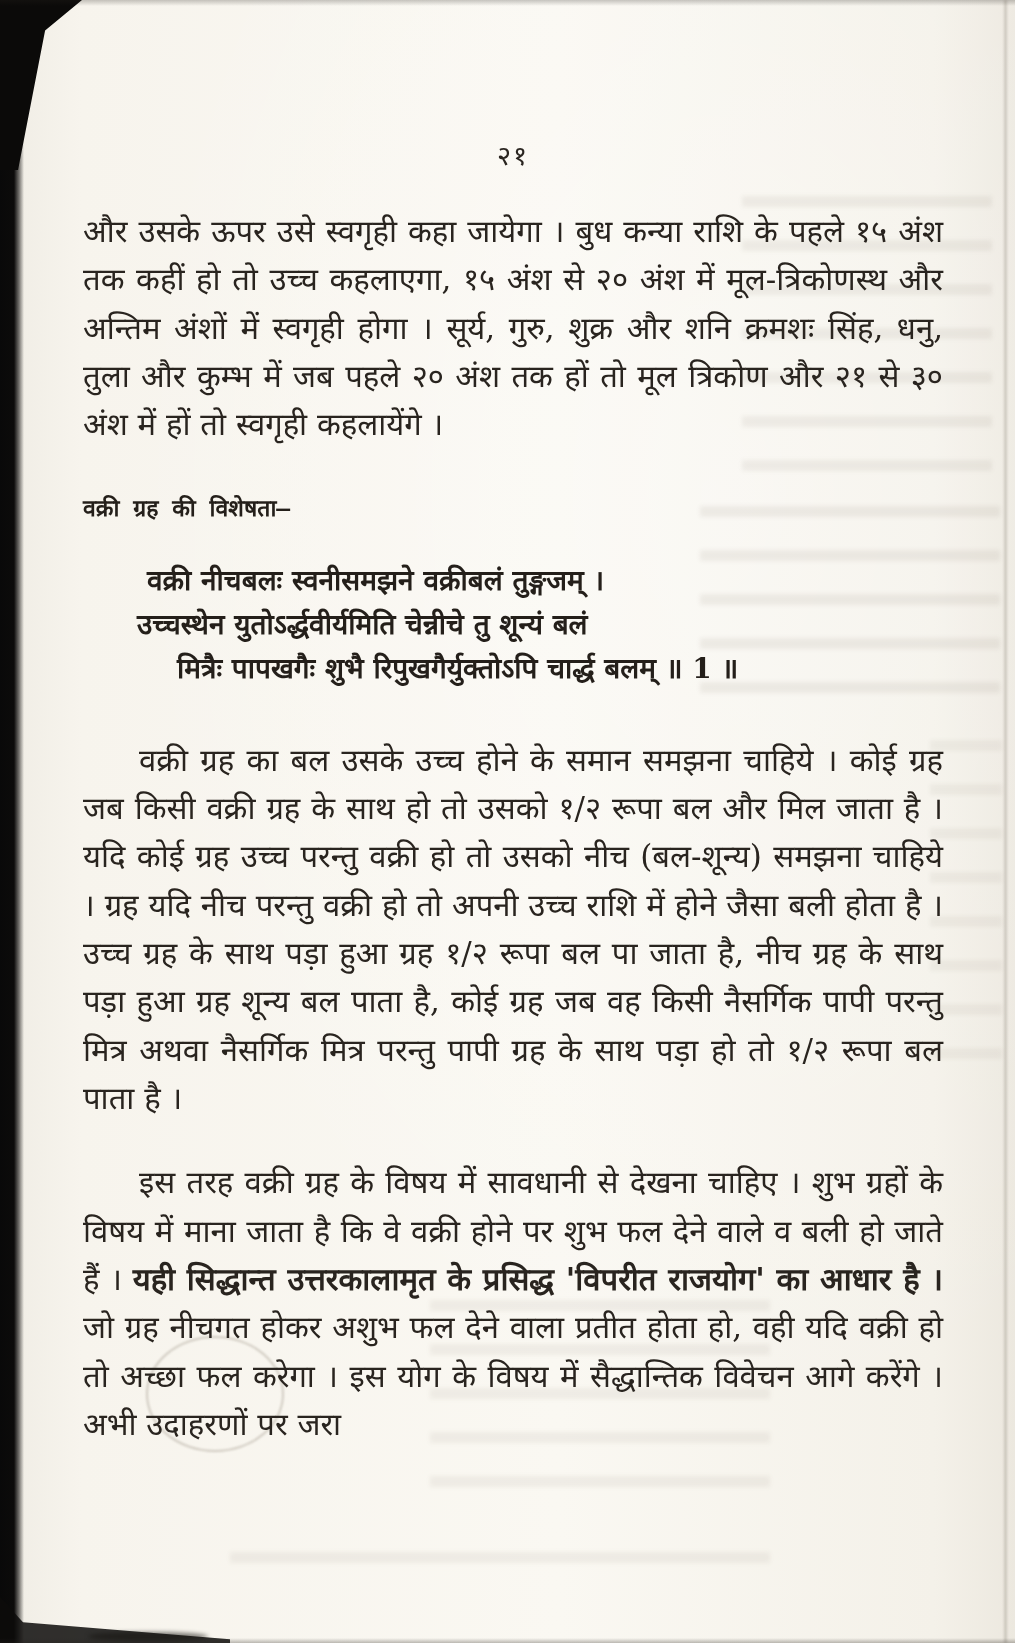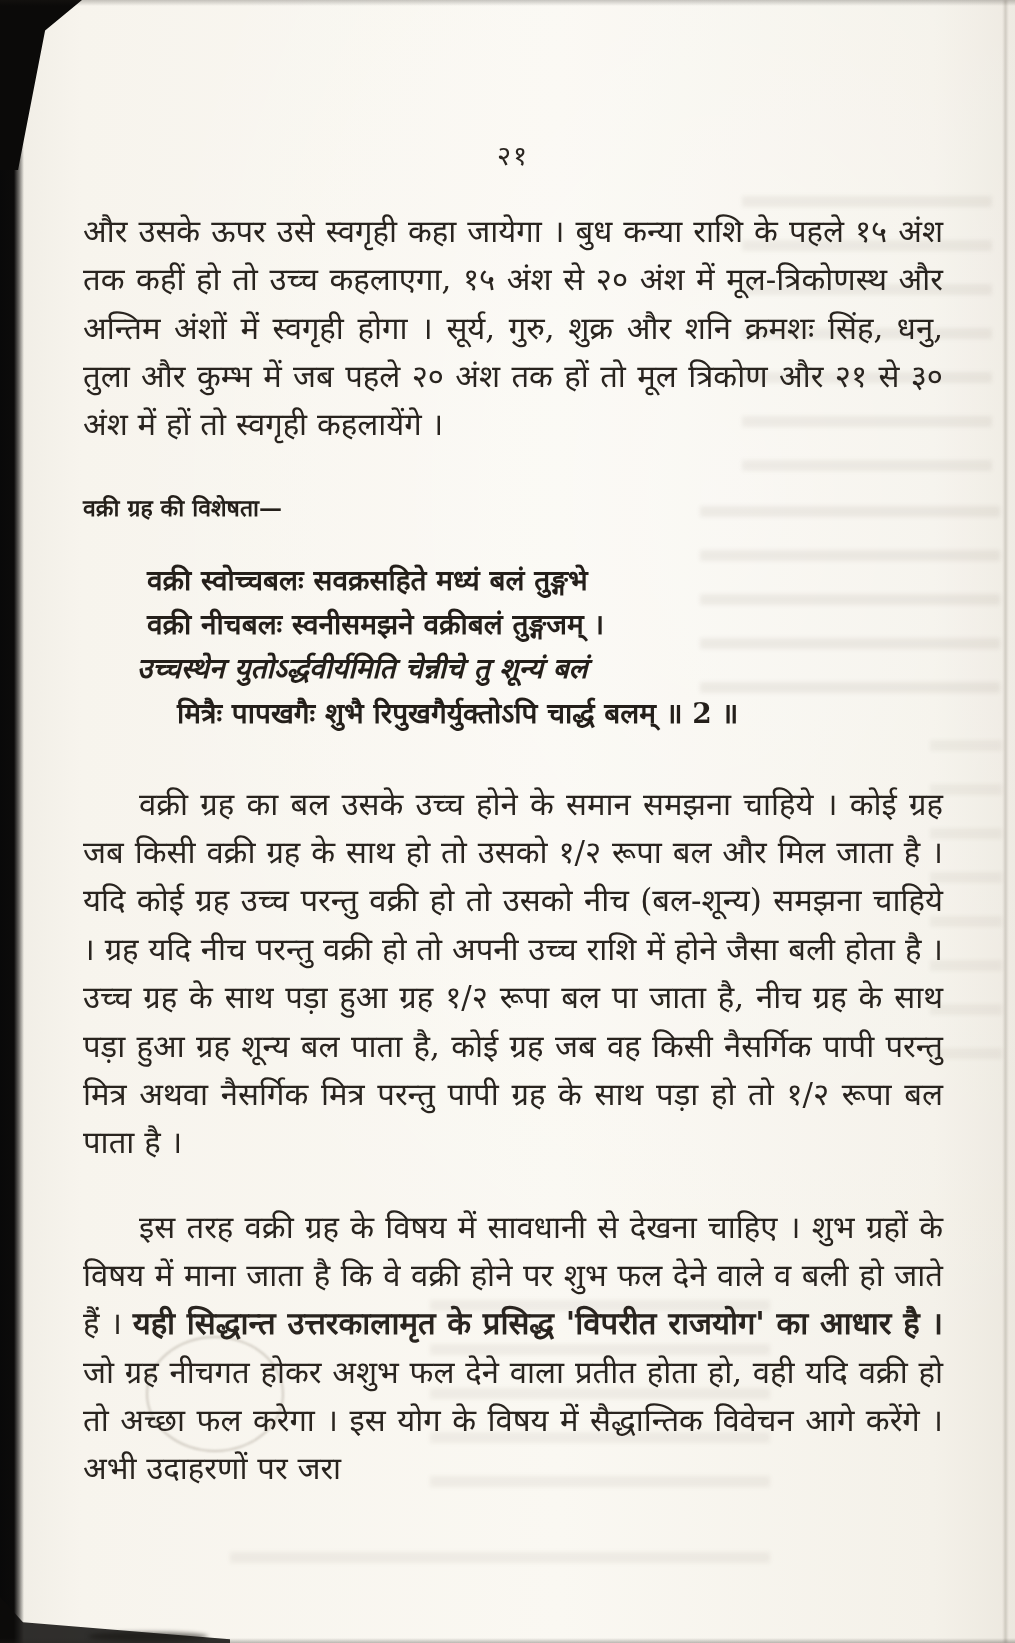--- a/index.html
+++ b/index.html
@@ -48,29 +48,29 @@
   .page-number{
     text-align:center;font-size:27px;letter-spacing:2px;
     margin:0 0 34px 0;color:#2a2520;
   }
   .para{
     font-size:31px;line-height:1.56;text-align:justify;
     margin:0;text-rendering:optimizeLegibility;
   }
   .p1{margin-bottom:42px;}
   .heading{
-    font-size:23px;font-weight:bold;margin:0 0 36px 0;color:#241f1a;
+    font-size:23px;font-weight:bold;margin:0 0 36px 0;color:#241f1a;font-family:Liberation Mono, monospace;
   }
   .verse{
     font-weight:bold;font-size:28px;line-height:1.58;
     margin:0 0 44px 58px;color:#241f1a;
   }
   .verse .vl1{margin-left:6px;}
   .verse .vl2{margin-left:6px;}
-  .verse .vl3{margin-left:-4px;font-style:italic;}
+  .verse .vl3{margin-left:-4px;}
   .verse .vl4{margin-left:36px;}
   .indent{text-indent:56px;}
   .p2{margin-bottom:36px;}
   .bold{font-weight:bold;}
   
   .ghost{
     position:absolute;pointer-events:none;filter:blur(2px);
     background:repeating-linear-gradient(
       to bottom,
       rgba(116,104,88,.16) 0 11px,
@@ -113,24 +113,23 @@
 
   <div class="content">
 
     <div class="page-number">२१</div>
 
     <p class="para p1">और उसके ऊपर उसे स्वगृही कहा जायेगा । बुध कन्या राशि के पहले १५ अंश तक कहीं हो तो उच्च कहलाएगा, १५ अंश से २० अंश में मूल-त्रिकोणस्थ और अन्तिम अंशों में स्वगृही होगा । सूर्य, गुरु, शुक्र और शनि क्रमशः सिंह, धनु, तुला और कुम्भ में जब पहले २० अंश तक हों तो मूल त्रिकोण और २१ से ३० अंश में हों तो स्वगृही कहलायेंगे ।</p>
 
     <h3 class="heading">वक्री ग्रह की विशेषता—</h3>
 
     <div class="verse">
-      <div class="vl1">वक्री स्वोच्चबलः सवक्रसहिते मध्यं बलं तुङ्गभे</div>
       <div class="vl2">वक्री नीचबलः स्वनीसमझने वक्रीबलं तुङ्गजम् ।</div>
       <div class="vl3">उच्चस्थेन युतोऽर्द्धवीर्यमिति चेन्नीचे तु शून्यं बलं</div>
-      <div class="vl4">मित्रैः पापखगैः शुभै रिपुखगैर्युक्तोऽपि चार्द्ध बलम् ॥ 2 ॥</div>
+      <div class="vl4">मित्रैः पापखगैः शुभै रिपुखगैर्युक्तोऽपि चार्द्ध बलम् ॥ 1 ॥</div>
     </div>
 
     <p class="para p2 indent">वक्री ग्रह का बल उसके उच्च होने के समान समझना चाहिये । कोई ग्रह जब किसी वक्री ग्रह के साथ हो तो उसको १/२ रूपा बल और मिल जाता है । यदि कोई ग्रह उच्च परन्तु वक्री हो तो उसको नीच (बल-शून्य) समझना चाहिये । ग्रह यदि नीच परन्तु वक्री हो तो अपनी उच्च राशि में होने जैसा बली होता है । उच्च ग्रह के साथ पड़ा हुआ ग्रह १/२ रूपा बल पा जाता है, नीच ग्रह के साथ पड़ा हुआ ग्रह शून्य बल पाता है, कोई ग्रह जब वह किसी नैसर्गिक पापी परन्तु मित्र अथवा नैसर्गिक मित्र परन्तु पापी ग्रह के साथ पड़ा हो तो १/२ रूपा बल पाता है ।</p>
 
     <p class="para p3 indent"><span>इस तरह वक्री ग्रह के विषय में सावधानी से देखना चाहिए । शुभ ग्रहों के विषय में माना जाता है कि वे वक्री होने पर शुभ फल देने वाले व बली हो जाते हैं । </span><span class="bold">यही सिद्धान्त उत्तरकालामृत के प्रसिद्ध 'विपरीत राजयोग' का आधार है ।</span><span> जो ग्रह नीचगत होकर अशुभ फल देने वाला प्रतीत होता हो, वही यदि वक्री हो तो अच्छा फल करेगा । इस योग के विषय में सैद्धान्तिक विवेचन आगे करेंगे । अभी उदाहरणों पर जरा</span></p>
 
   </div>
 </div>
 
 </body></html>

